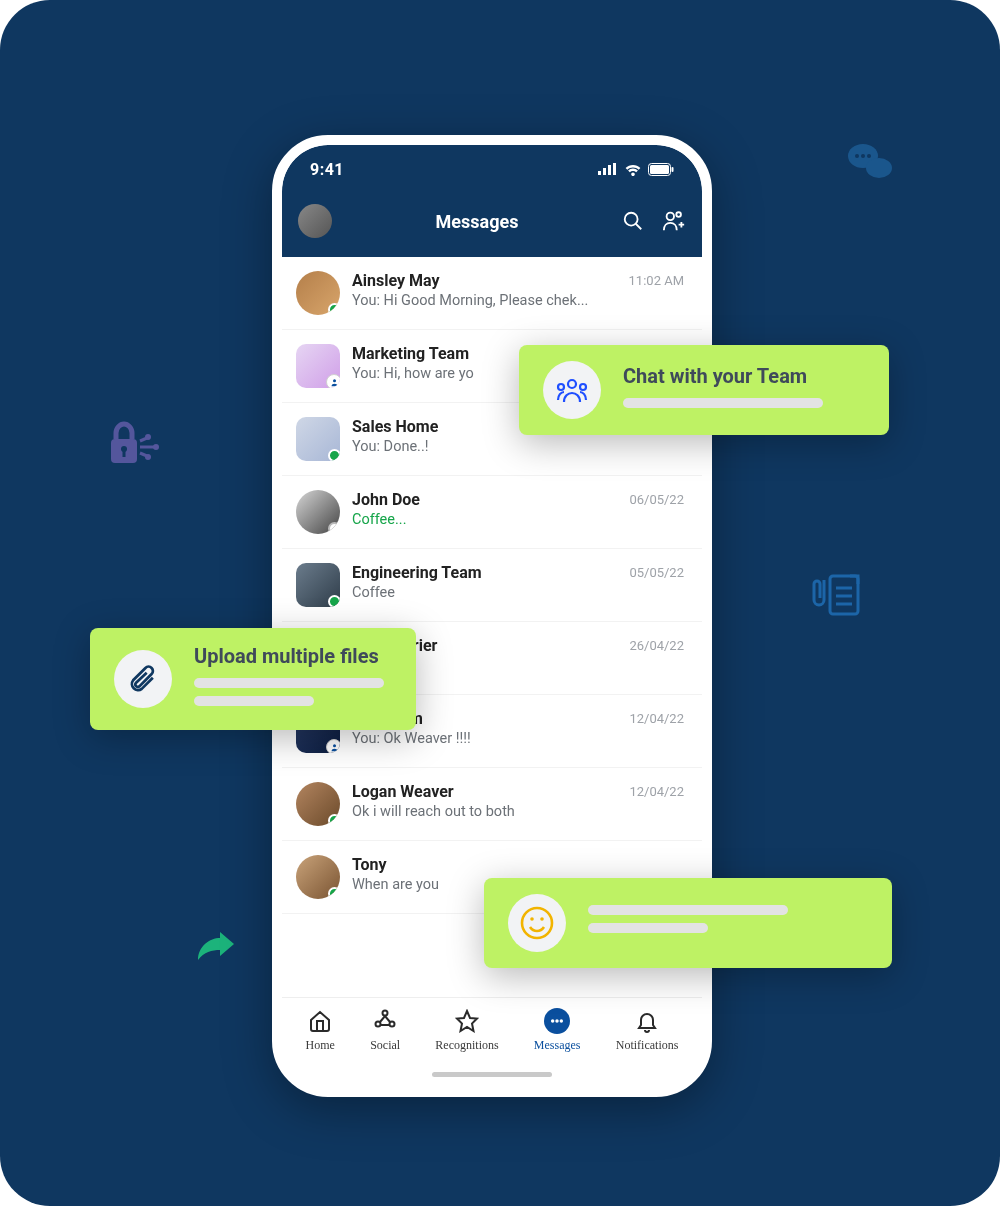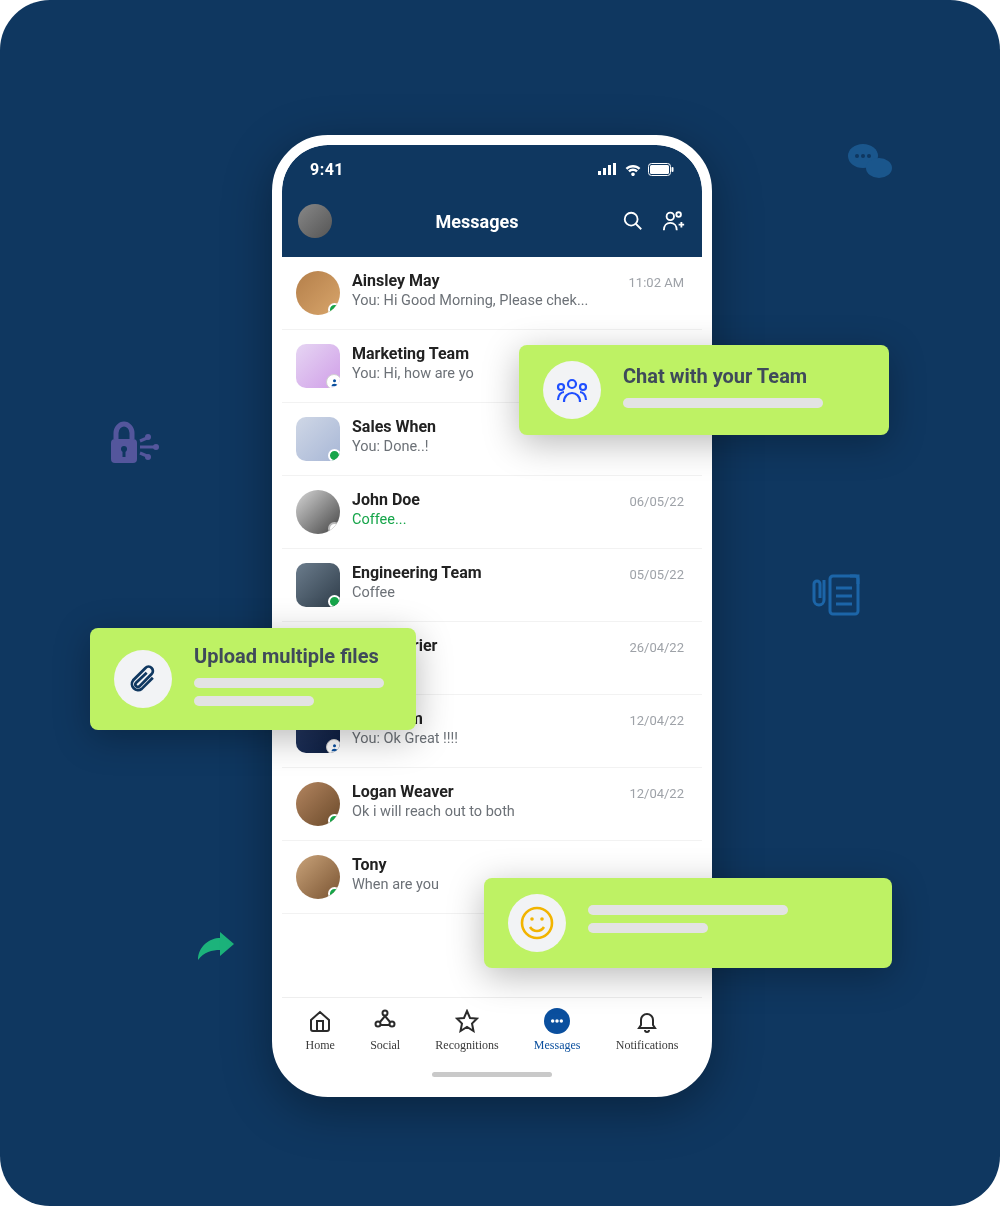--- a/index.html
+++ b/index.html
@@ -117,21 +117,21 @@
   .badge-group {
     position: absolute;
     right: -2px; bottom: -2px;
     width: 16px; height: 16px;
     border-radius: 50%;
     background: #fff;
     border: 1px solid #d0d0d0;
     display: flex; align-items:center; justify-content:center;
   }
   .chat-main { flex: 1; overflow: hidden; }
-  .chat-line1 { display: flex; justify-content: space-between; align-items: flex-end; }
+  .chat-line1 { display: flex; justify-content: space-between; align-items: center; }
   .chat-name { font-weight: 700; font-size: 16px; color: #222; }
   .chat-time { font-size: 13px; color: #9ea2a8; }
   .chat-preview {
     font-size: 14.5px;
     color: #6c7177;
     margin-top: 2px;
     white-space: nowrap;
     overflow: hidden;
     text-overflow: ellipsis;
     max-width: 310px;
@@ -324,21 +324,21 @@
             <div class="chat-preview">You: Hi, how are yo</div>
           </div>
         </div>
 
         <div class="chat-row">
           <div class="chat-avatar av-3 square">
               <span class="presence-dot green"></span>
             </div>
           <div class="chat-main">
             <div class="chat-line1">
-                <span class="chat-name">Sales When</span>
+                <span class="chat-name">Sales Home</span>
                 <span class="chat-time"></span>
               </div>
             <div class="chat-preview">You: Done..!</div>
           </div>
         </div>
 
         <div class="chat-row">
           <div class="chat-avatar av-4">
               <span class="presence-dot white"></span>
             </div>
@@ -384,21 +384,21 @@
                   <circle cx="12" cy="7" r="4"></circle>
                   <path d="M4 22c0-5 4-7 8-7s8 2 8 7"></path>
                 </svg>
               </span>
             </div>
           <div class="chat-main">
             <div class="chat-line1">
                 <span class="chat-name">Dev Team</span>
                 <span class="chat-time">12/04/22</span>
               </div>
-            <div class="chat-preview">You: Ok Great !!!!</div>
+            <div class="chat-preview">You: Ok Weaver !!!!</div>
           </div>
         </div>
 
         <div class="chat-row">
           <div class="chat-avatar av-8">
               <span class="presence-dot green"></span>
             </div>
           <div class="chat-main">
             <div class="chat-line1">
                 <span class="chat-name">Logan Weaver</span>

